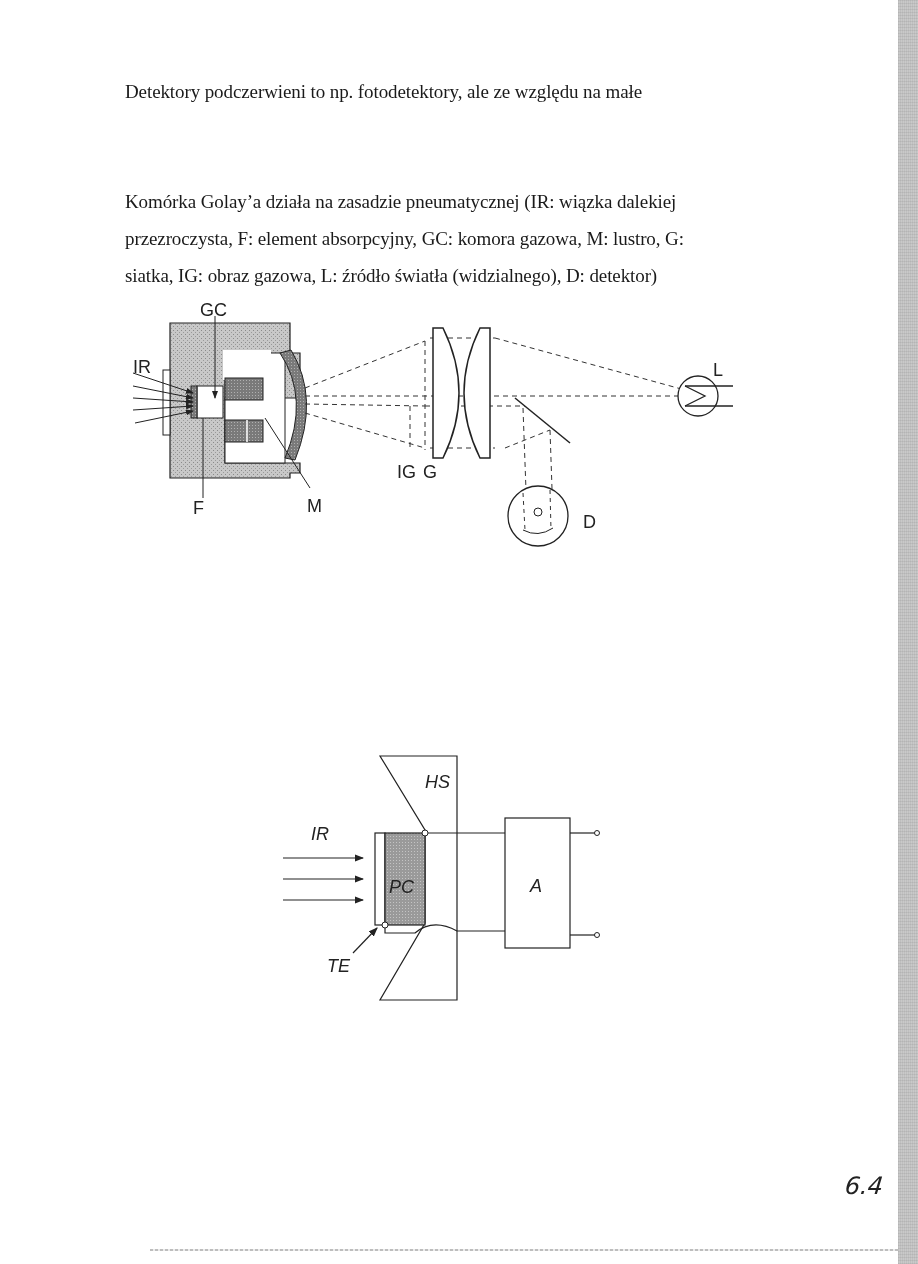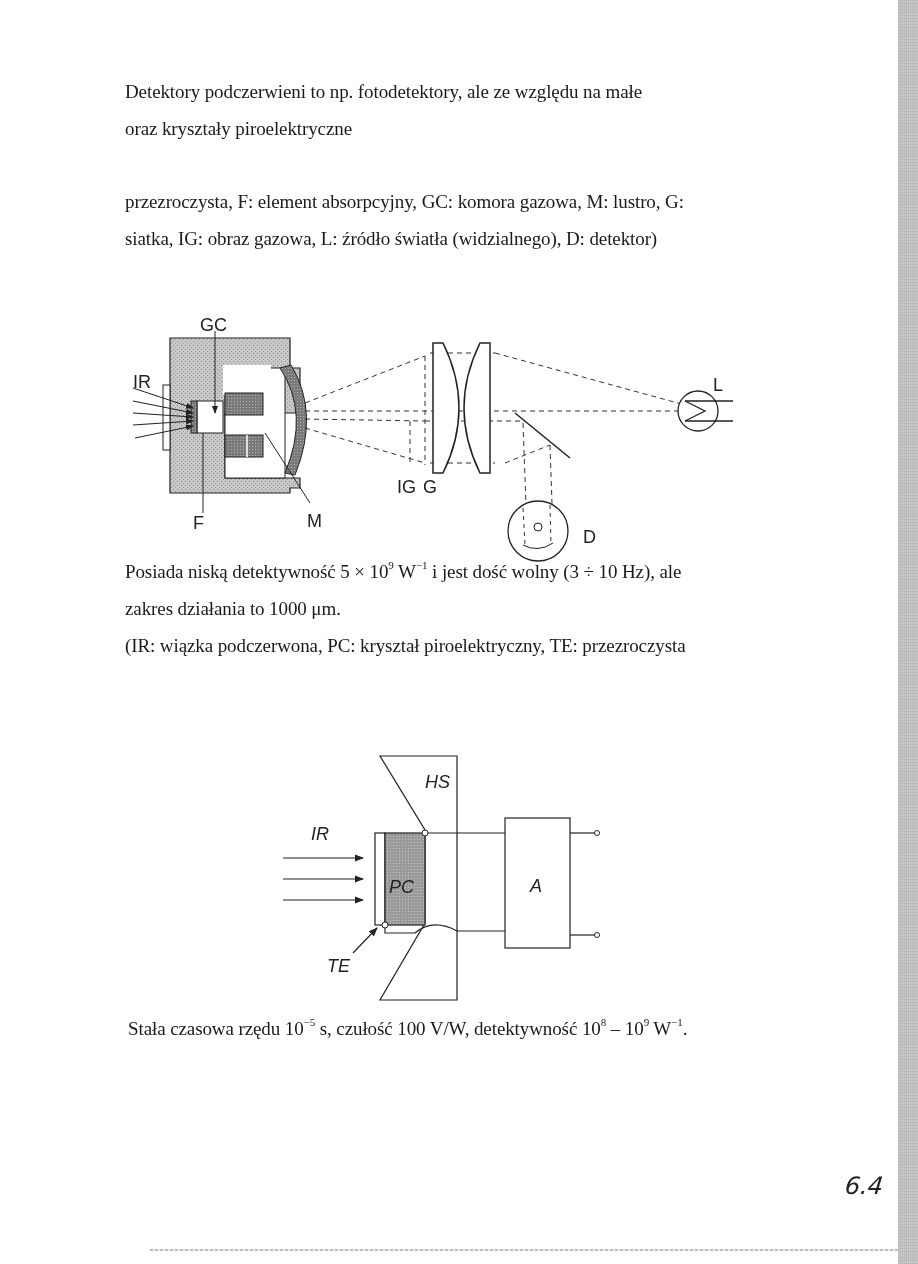--- a/index.html
+++ b/index.html
@@ -39,29 +39,29 @@
 </head>
 <body>
 
 <div class="scan-edge"></div>
 <div class="scan-bottom"></div>
 
 <div class="page">
 
   <div class="para" style="top:73px;">
     <span class="line">Detektory podczerwieni to np. fotodetektory, ale ze względu na małe</span>
-    <span class="line">oraz kryształy piroelektryczne</span>
   </div>
 
   <div class="para" style="top:183px;">
+    <span class="line">Komórka Golay’a działa na zasadzie pneumatycznej (IR: wiązka dalekiej</span>
     <span class="line">przezroczysta, F: element absorpcyjny, GC: komora gazowa, M: lustro, G:</span>
     <span class="line">siatka, IG: obraz gazowa, L: źródło światła (widzialnego), D: detektor)</span>
   </div>
 
-  <div class="diagram" style="left:125px; top:313px;">
+  <div class="diagram" style="left:125px; top:298px;">
     <svg width="620" height="250" viewBox="0 0 620 250">
       <defs>
         <pattern id="stip" width="4" height="4" patternUnits="userSpaceOnUse">
           <rect width="4" height="4" fill="#c8c8c8"></rect>
           <rect x="0" y="0" width="1" height="1" fill="#8a8a8a"></rect>
           <rect x="2" y="2" width="1" height="1" fill="#9a9a9a"></rect>
         </pattern>
         <pattern id="stipDark" width="3" height="3" patternUnits="userSpaceOnUse">
           <rect width="3" height="3" fill="#7a7a7a"></rect>
           <rect x="1" y="1" width="1" height="1" fill="#b0b0b0"></rect>
@@ -141,27 +141,22 @@
       <text x="8" y="75" font-size="18">IR</text>
       <text x="68" y="216" font-size="18">F</text>
       <text x="182" y="214" font-size="18">M</text>
       <text x="272" y="180" font-size="18">IG</text>
       <text x="298" y="180" font-size="18">G</text>
       <text x="588" y="78" font-size="18">L</text>
       <text x="458" y="230" font-size="18">D</text>
     </svg>
   </div>
 
-  <div class="para" style="top:553px;">
-    <span class="line"><span>Posiada niską detektywność 5 × 10</span><sup>9</sup><span> W</span><sup>−1</sup><span> i jest dość wolny (3 ÷ 10 Hz), ale</span></span>
-    <span class="line">zakres działania to 1000 μm.</span>
-  </div>
 
   <div class="para" style="top:627px;">
-    <span class="line">(IR: wiązka podczerwona, PC: kryształ piroelektryczny, TE: przezroczysta</span>
   </div>
 
   <div class="diagram" style="left:275px; top:748px;font-style:italic;">
     <svg width="350" height="260" viewBox="0 0 350 260">
       <defs>
         <pattern id="stip2" width="3" height="3" patternUnits="userSpaceOnUse">
           <rect width="3" height="3" fill="#9a9a9a"></rect>
           <rect x="1" y="1" width="1" height="1" fill="#c4c4c4"></rect>
         </pattern>
         <marker id="arr2" markerWidth="8" markerHeight="6" refX="7" refY="3" orient="auto">
@@ -194,18 +189,15 @@
       <line x1="78" y1="205" x2="102" y2="180" stroke="#222" stroke-width="1.2" marker-end="url(#arr2)"></line>
 
       <text x="150" y="40" font-size="18">HS</text>
       <text x="36" y="92" font-size="18">IR</text>
       <text x="114" y="145" font-size="18">PC</text>
       <text x="255" y="144" font-size="18">A</text>
       <text x="52" y="224" font-size="18">TE</text>
     </svg>
   </div>
 
-  <div class="para" style="top:1010px; left:128px;">
-    <span class="line"><span>Stała czasowa rzędu 10</span><sup>−5</sup><span> s, czułość 100 V/W, detektywność 10</span><sup>8</sup><span> – 10</span><sup>9</sup><span> W</span><sup>−1</sup><span>.</span></span>
-  </div>
 
   <div class="page-number">6.4</div>
 </div>
 
 </body></html>

